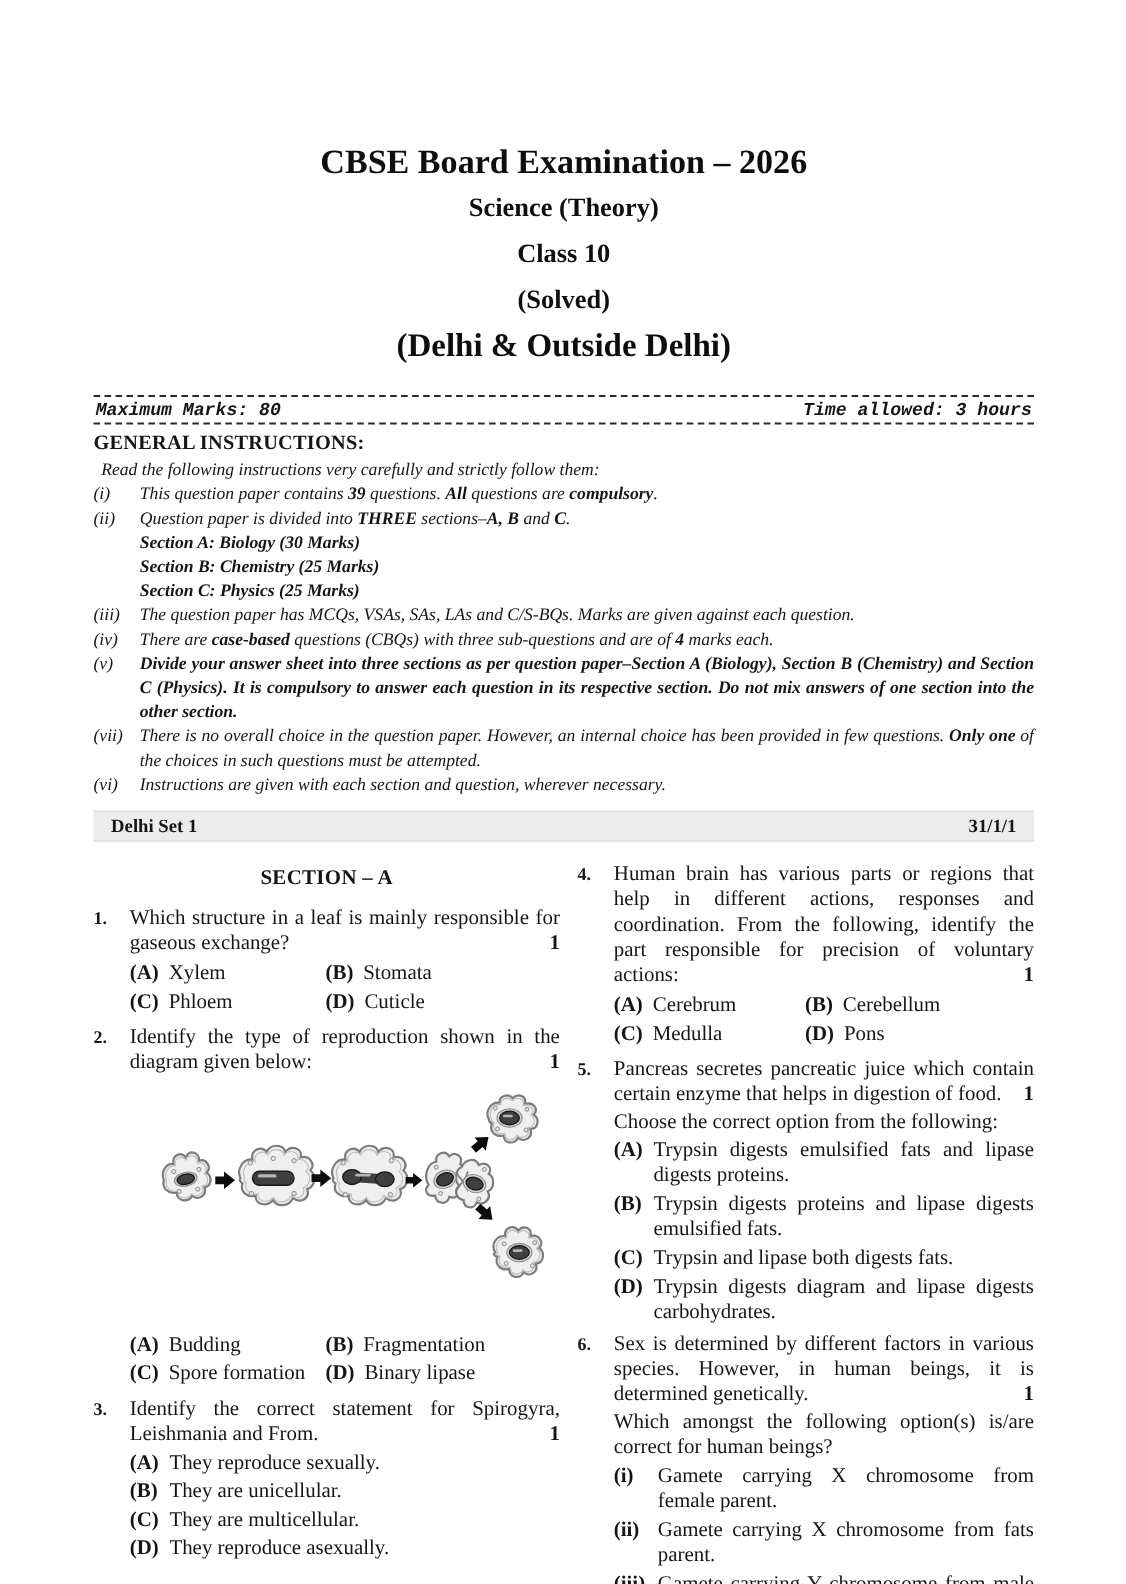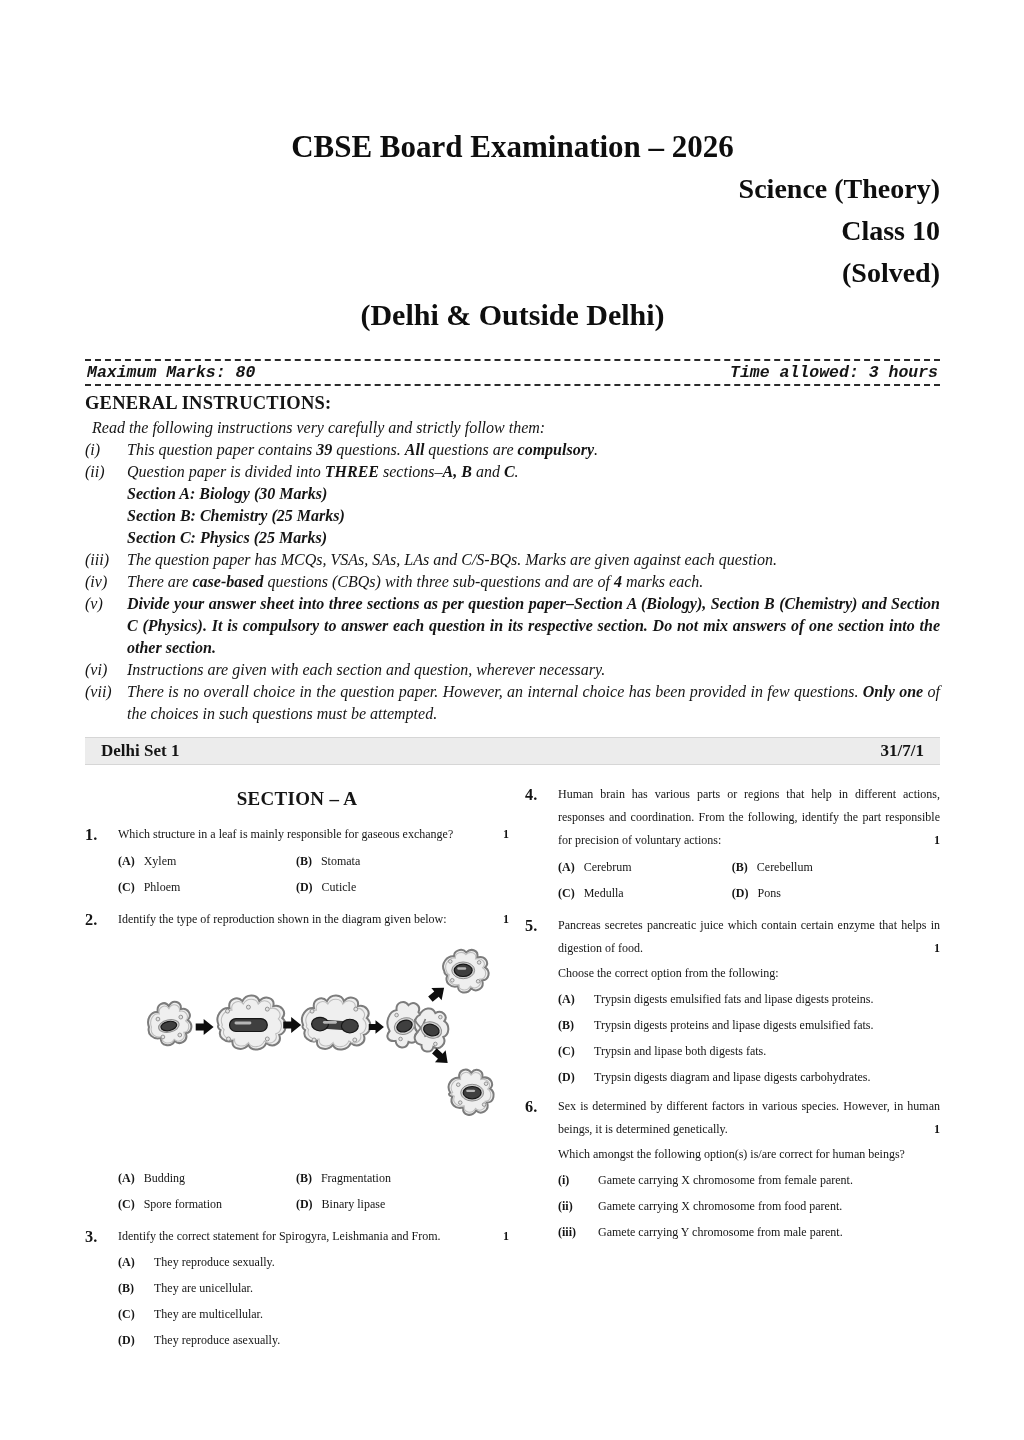--- a/index.html
+++ b/index.html
@@ -7,21 +7,21 @@
     width:1024px;height:1440px;position:relative;overflow:hidden;
     background:#fff;color:#151515;
     font-family:"Liberation Serif", serif;
   }
   .content{position:absolute;left:85px;right:84px;top:12px;}
 
   
   .title-block{margin-top:114px;text-align:center;font-weight:bold;color:#0e0e0e;}
   .tl{line-height:42px;}
   .tl0{font-size:31px;}
-  .tl1,.tl2,.tl3{font-size:28px;text-align:right;}
+  .tl1,.tl2,.tl3{font-size:24px;}
   .tl4{font-size:30px;}
 
   
   .marks-bar{
     margin-top:23px;
     border-top:2px dashed #2a2a2a;border-bottom:2px dashed #2a2a2a;
     display:flex;justify-content:space-between;align-items:center;
     padding:2px 2px;font-style:italic;font-weight:bold;font-size:16.5px;font-family:Liberation Mono, monospace;
   }
 
@@ -43,21 +43,21 @@
 
   
   .columns{display:flex;gap:16px;margin-top:18px;}
   .col-left{flex:none;width:424px;}
   .col-right{flex:1;min-width:0;}
   .section-heading{text-align:center;font-weight:bold;font-size:19px;margin:5px 0 13px;letter-spacing:.3px;}
 
   
   .question{display:flex;margin-bottom:6px;}
   .q-num{flex:none;width:33px;font-weight:bold;font-size:16.3px;line-height:23px;}
-  .q-body{flex:1;min-width:0;font-size:12px;line-height:23px;}
+  .q-body{flex:1;min-width:0;font-size:19px;line-height:23px;}
   .q-text{position:relative;text-align:justify;text-justify:inter-word;margin:0;}
   .q-marks{position:absolute;right:0;bottom:0;font-weight:bold;}
   .q-sub{text-align:justify;text-justify:inter-word;margin-top:2px;}
 
   .opt-grid{display:grid;grid-template-columns:45.5% 54.5%;row-gap:3px;margin:4px 0 3px;}
   .opt{display:flex;}
   .opt-label{flex:none;font-weight:bold;margin-right:9px;}
   .opt-text{min-width:0;}
   .opt-stack{display:flex;margin-top:3px;}
   .opt-stack .opt-label{width:30px;margin-right:6px;}
@@ -116,32 +116,32 @@
       </div>
       <div class="inst-row">
         <span class="inst-num">(iv)</span>
         <span class="inst-text">There are <span class="b">case-based</span> questions (CBQs) with three sub-questions and are of <span class="b">4</span> marks each.</span>
       </div>
       <div class="inst-row">
         <span class="inst-num">(v)</span>
         <span class="inst-text"><span class="b">Divide your answer sheet into three sections as per question paper–Section A (Biology), Section B (Chemistry) and Section C (Physics). It is compulsory to answer each question in its respective section. Do not mix answers of one section into the other section.</span></span>
       </div>
       <div class="inst-row">
+        <span class="inst-num">(vii)</span>
+        <span class="inst-text">There is no overall choice in the question paper. However, an internal choice has been provided in few questions. <span class="b">Only one</span> of the choices in such questions must be attempted.</span>
+      </div>
+      <div class="inst-row">
         <span class="inst-num">(vi)</span>
         <span class="inst-text">Instructions are given with each section and question, wherever necessary.</span>
       </div>
-      <div class="inst-row">
-        <span class="inst-num">(vii)</span>
-        <span class="inst-text">There is no overall choice in the question paper. However, an internal choice has been provided in few questions. <span class="b">Only one</span> of the choices in such questions must be attempted.</span>
-      </div>
     </div>
 
     <div class="set-bar">
       <span>Delhi Set 1</span>
-      <span>31/7/1</span>
+      <span>31/1/1</span>
     </div>
 
     <div class="columns">
 
       <div class="col-left">
         <div class="section-heading">SECTION – A</div>
 
         <div class="question">
           <div class="q-num">1.</div>
           <div class="q-body">
@@ -357,21 +357,21 @@
           <div class="q-num">6.</div>
           <div class="q-body">
             <p class="q-text"><span>Sex is determined by different factors in various species. However, in human beings, it is determined genetically.</span><span class="q-marks">1</span></p>
             <div class="q-sub">Which amongst the following option(s) is/are correct for human beings?</div>
             <div class="opt-stack roman">
                 <span class="opt-label">(i)</span>
                 <span class="opt-text">Gamete carrying X chromosome from female parent.</span>
               </div>
             <div class="opt-stack roman">
                 <span class="opt-label">(ii)</span>
-                <span class="opt-text">Gamete carrying X chromosome from food parent.</span>
+                <span class="opt-text">Gamete carrying X chromosome from fats parent.</span>
               </div>
             <div class="opt-stack roman">
                 <span class="opt-label">(iii)</span>
                 <span class="opt-text">Gamete carrying Y chromosome from male parent.</span>
               </div>
           </div>
         </div>
 
       </div>
     </div>

